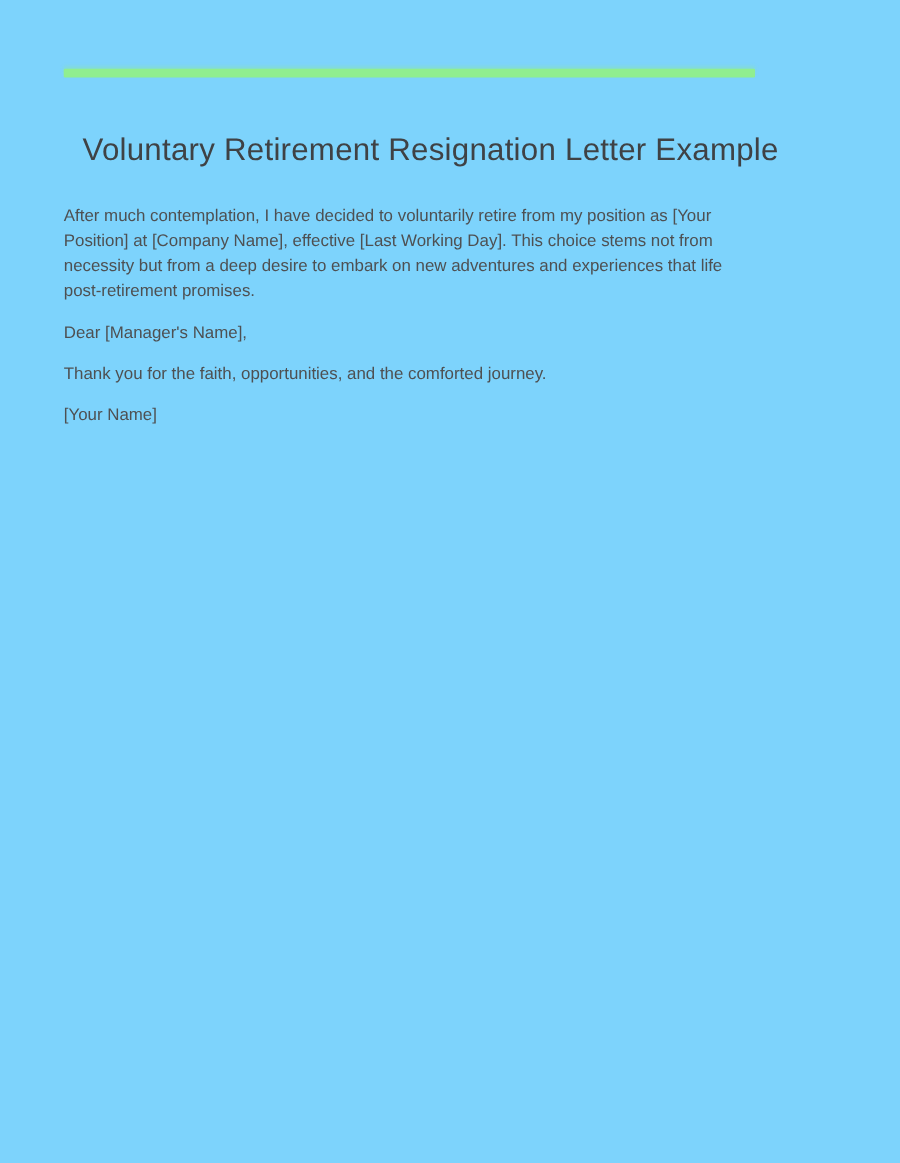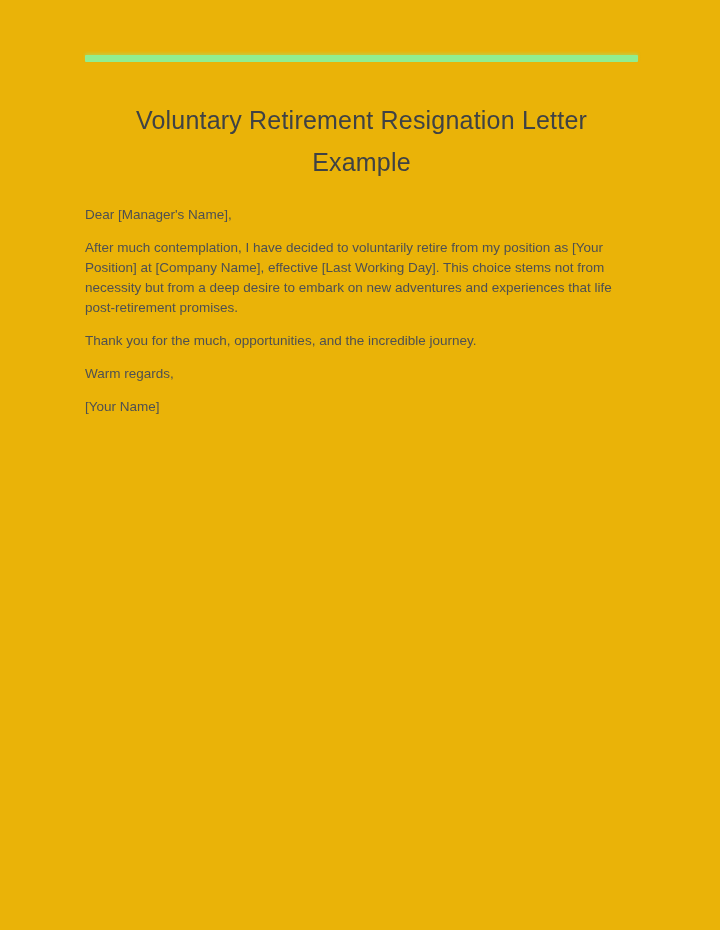--- a/index.html
+++ b/index.html
@@ -10,23 +10,23 @@
   body {
     width: 720px;
     height: 930px;
     font-family: "Liberation Sans", "DejaVu Sans", sans-serif;
     overflow: hidden;
   }
   .page {
     position: relative;
     width: 720px;
     height: 930px;
-    background: #eab308;
+    background: #7dd3fc;
     box-sizing: border-box;
-    padding: 55px 82px 0 85px;
+    padding: 55px 82px 0 51px;
   }
   .accent-bar {
     width: 553px;
     height: 7px;
     background: #90ee90;
     border-radius: 1px;
     box-shadow: 0 -2px 3px rgba(144, 238, 144, 0.35);
   }
   .doc-title {
     margin: 37px 0 0 0;
@@ -50,25 +50,24 @@
 </style>
 </head>
 <body>
 
 <div class="page">
   <div class="accent-bar"></div>
 
   <h1 class="doc-title">Voluntary Retirement Resignation Letter Example</h1>
 
   <div class="letter-body">
+    <p>After much contemplation, I have decided to voluntarily retire from my position as [Your Position] at [Company Name], effective [Last Working Day]. This choice stems not from necessity but from a deep desire to embark on new adventures and experiences that life post-retirement promises.</p>
+
     <p>Dear [Manager's Name],</p>
-
-    <p>After much contemplation, I have decided to voluntarily retire from my position as [Your Position] at [Company Name], effective [Last Working Day]. This choice stems not from necessity but from a deep desire to embark on new adventures and experiences that life post-retirement promises.</p>
 
 
 
-    <p>Thank you for the much, opportunities, and the incredible journey.</p>
+    <p>Thank you for the faith, opportunities, and the comforted journey.</p>
 
-    <p>Warm regards,</p>
 
     <p>[Your Name]</p>
   </div>
 </div>
 
 </body></html>

